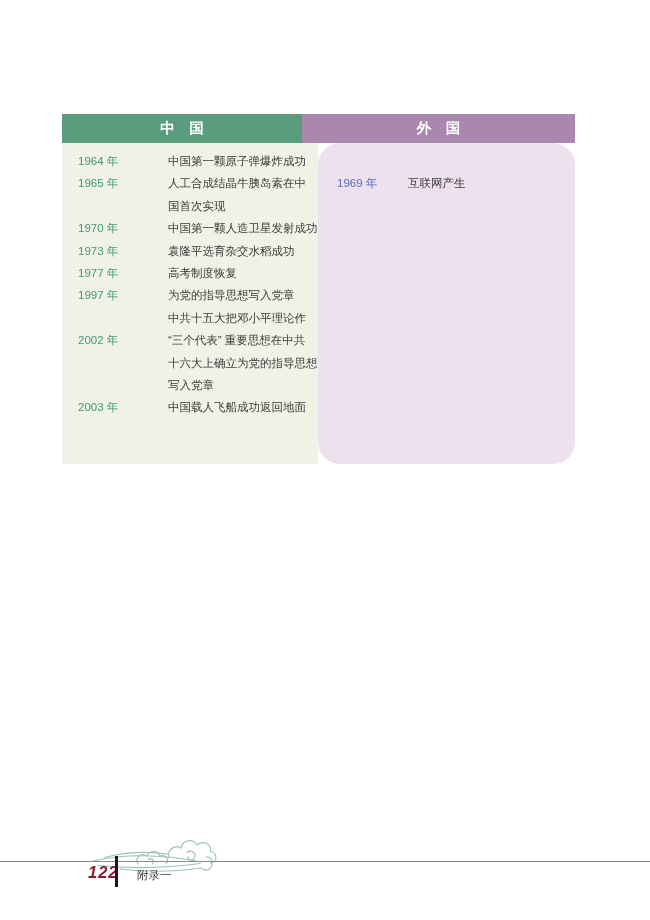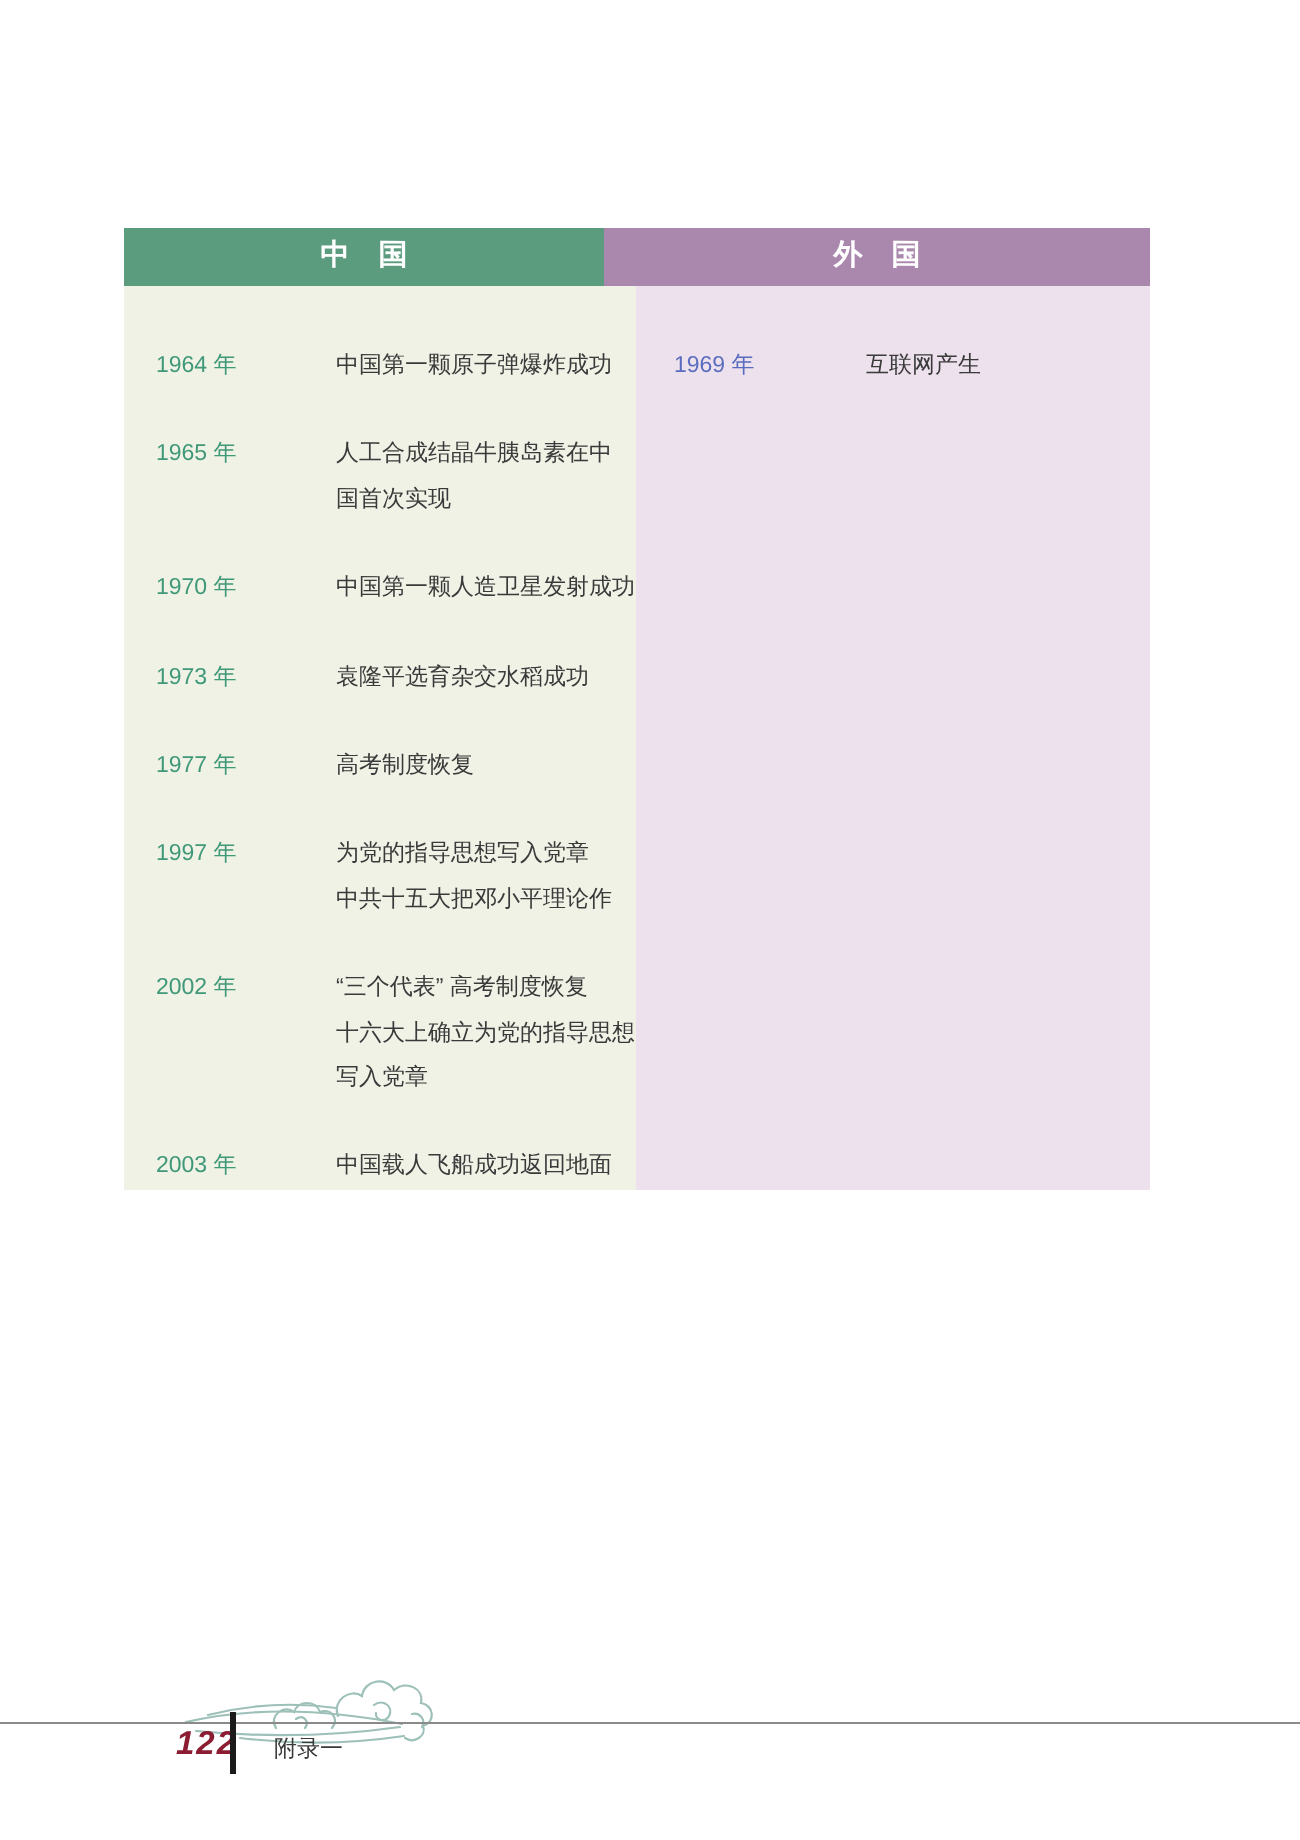--- a/index.html
+++ b/index.html
@@ -36,28 +36,28 @@
 
   .tbody { display: flex; align-items: stretch; }
   .tcol {
     box-sizing: border-box;
     min-height: 321px;
     font-size: 11.5px;
     line-height: 22.4px;
     color: #3a3a3a;
   }
   .tcol-china   { width: 256px; background: #f0f2e6; padding-top: 7px; }
-  .tcol-foreign { width: 257px; background: #ece1ec; padding-top: 29.4px; }
+  .tcol-foreign { width: 257px; background: #ece1ec; padding-top: 29.4px; border-radius: 22px; }
 
   .trow { position: relative; }
   .year { position: absolute; top: 0; white-space: nowrap; }
   .tcol-china   .year { left: 16px; color: #3f9878; }
   .tcol-foreign .year { left: 19px; color: #5a6cc0; }
-  .tcol-china   .event { margin-left: 106px; margin-top: 22px; }
-  .tcol-foreign .event { margin-left: 115px; }
+  .tcol-china   .event { margin-left: 106px; }
+  .tcol-foreign .event { margin-left: 90px; }
   .eline { white-space: nowrap; }
 
   
   .footer-rule {
     position: absolute;
     left: 0;
     top: 861px;
     width: 650px;
     height: 1px;
     background: #8a8a8a;
@@ -143,21 +143,21 @@
           <div class="trow">
             <div class="year">1997 年</div>
             <div class="event">
               <div class="eline">为党的指导思想写入党章</div>
               <div class="eline">中共十五大把邓小平理论作</div>
             </div>
           </div>
           <div class="trow">
             <div class="year">2002 年</div>
             <div class="event">
-              <div class="eline">“三个代表” 高考制度恢复</div>
+              <div class="eline">“三个代表” 重要思想在中共</div>
               <div class="eline">十六大上确立为党的指导思想</div>
               <div class="eline">写入党章</div>
             </div>
           </div>
           <div class="trow">
             <div class="year">2003 年</div>
             <div class="event">
               <div class="eline">中国载人飞船成功返回地面</div>
             </div>
           </div>

